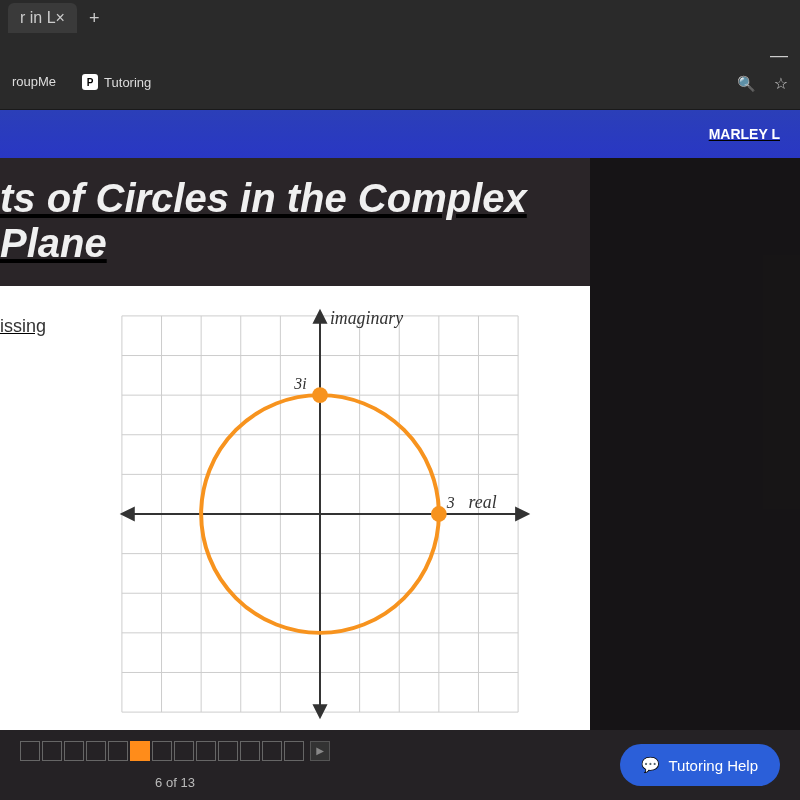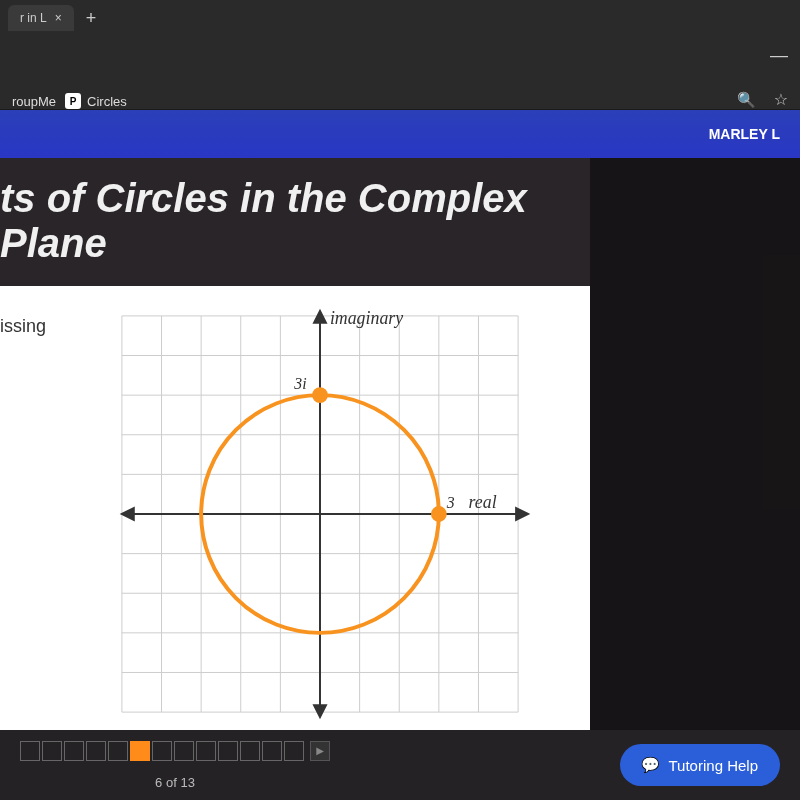--- a/index.html
+++ b/index.html
@@ -15,25 +15,24 @@
       background: #2a2a2a;
       height: 36px;
       display: flex;
       align-items: center;
       padding: 0 8px;
     }
     .tab {
       background: #3a3a3a;
       color: #ccc;
       padding: 6px 12px;
-      font-size: 12px;
+      font-size: 16px;
       border-radius: 6px 6px 0 0;
       display: flex;
       align-items: center;
-      gap: 8px;
     }
     .tab-close { cursor: pointer; }
     .new-tab {
       color: #ccc;
       font-size: 18px;
       padding: 0 12px;
       cursor: pointer;
     }
     .toolbar-row {
       background: #2a2a2a;
@@ -46,23 +45,23 @@
     .toolbar-right {
       display: flex;
       align-items: center;
       gap: 18px;
       color: #ccc;
     }
     .bookmarks-bar {
       background: #2a2a2a;
       height: 36px;
       display: flex;
-      align-items: flex-end;
+      align-items: flex-start;
       padding: 0 12px;
-      gap: 9px;
+      gap: 26px;
       border-bottom: 1px solid #1a1a1a;
     }
     .bookmark {
       color: #ddd;
       font-size: 13px;
       display: flex;
       align-items: center;
       gap: 6px;
       cursor: pointer;
     }
@@ -73,20 +72,21 @@
       border-radius: 3px;
       display: flex;
       align-items: center;
       justify-content: center;
       font-size: 10px;
       font-weight: bold;
     }
     .content-area {
       position: relative;
       height: calc(800px - 110px);
+      text-decoration: underline;
     }
     .blue-banner {
       background: linear-gradient(to bottom, #2b3fb8, #2937c4);
       height: 48px;
       display: flex;
       align-items: center;
       justify-content: flex-end;
       padding: 0 20px;
       color: #fff;
       font-weight: 600;
@@ -228,21 +228,21 @@
     <span style="font-size:18px;">—</span>
   </div>
 </div>
 
 <div class="bookmarks-bar">
   <div class="bookmark">
     <span>roupMe</span>
   </div>
   <div class="bookmark">
     <div class="bookmark-icon" style="background:#fff;color:#000;">P</div>
-    <span>Circles</span>
+    <span>Tutoring</span>
   </div>
   <div style="flex:1"></div>
   <div class="toolbar-right">
     <span style="font-size:15px;">🔍</span>
     <span style="font-size:16px;">☆</span>
   </div>
 </div>
 
 <div class="content-area">
   <div class="blue-banner">

